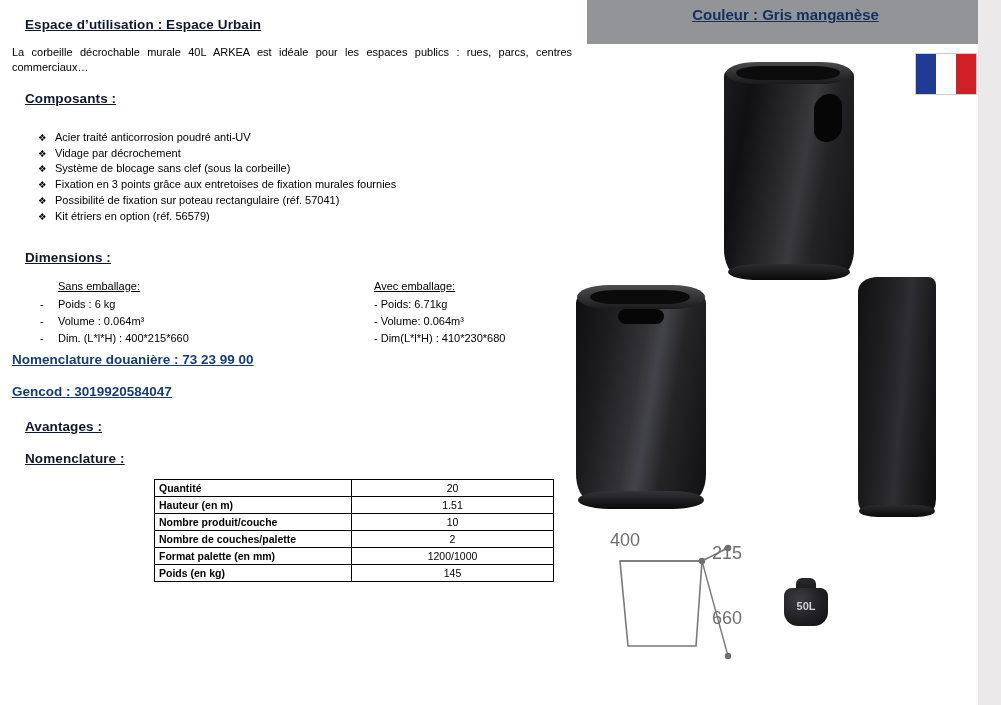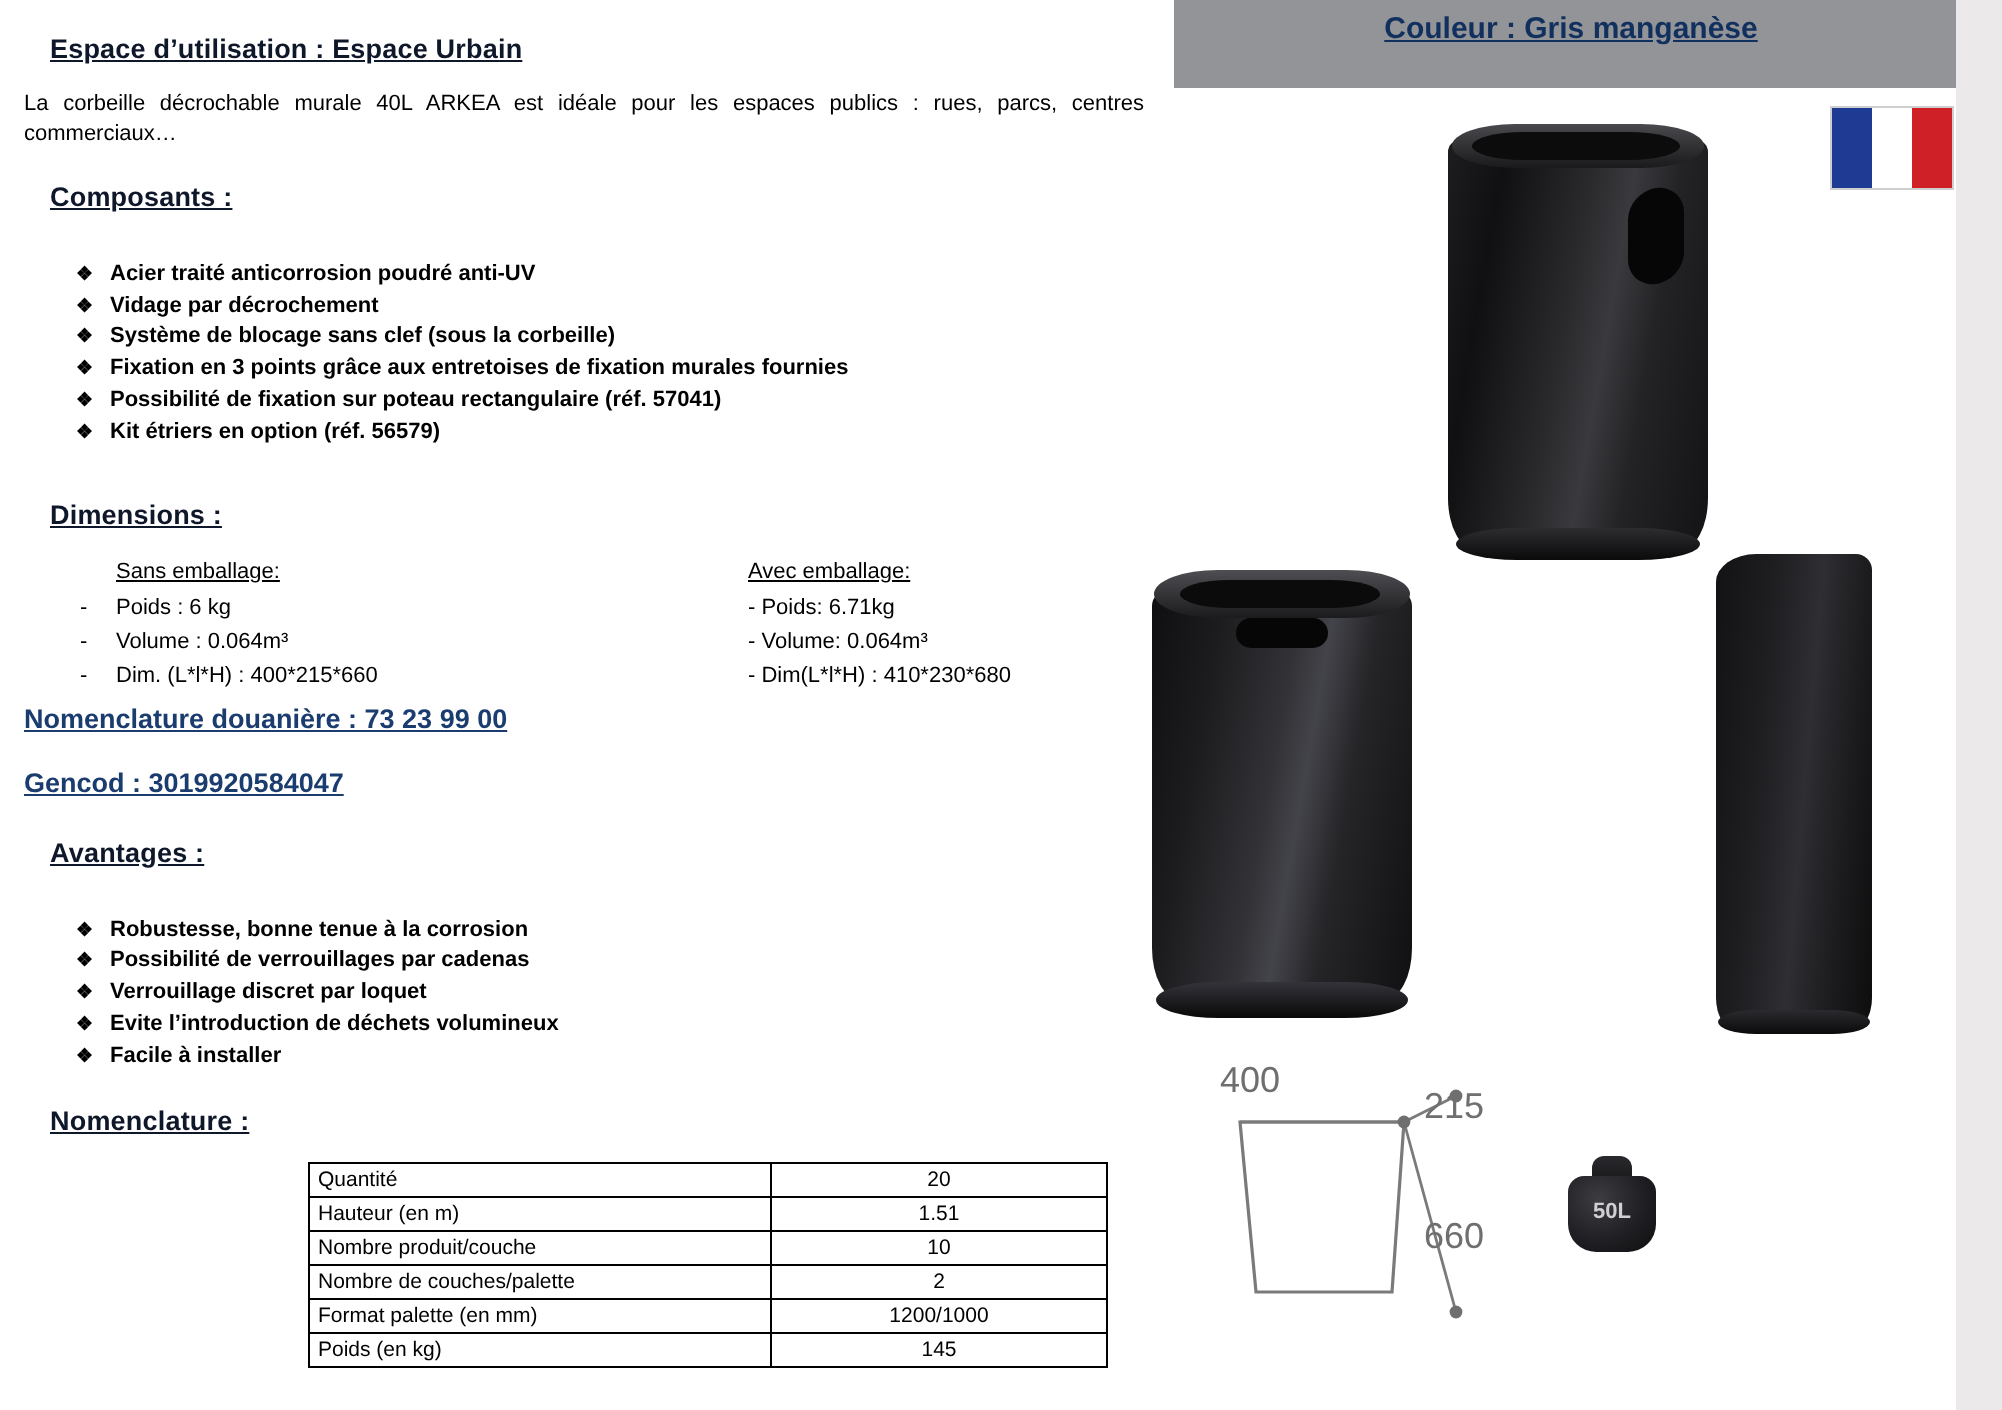--- a/index.html
+++ b/index.html
@@ -39,21 +39,20 @@
     margin: 7px 0 0 0;
     text-align: justify;
     color: #000;
     width: 560px;
   }
   .blk { margin-top: 16px; }
   ul.bullets {
     list-style: none;
     margin: 24px 0 0 0;
     padding: 0 0 0 26px;
-    font-weight: bold;
   }
   ul.bullets li {
     font-size: 11px;
     line-height: 15.2px;
     position: relative;
     padding-left: 17px;
     margin-bottom: 0.5px;
   }
   ul.bullets li:before {
     content: "\2756";
@@ -101,21 +100,21 @@
     border-collapse: collapse;
     width: 400px;
     font-size: 10.5px;
   }
   .pal-table td {
     border: 1px solid #000;
     padding: 1px 4px;
     height: 16px;
     line-height: 14px;
   }
-  .pal-table td.label { font-weight: normal; width: 231px; }
+  .pal-table td.label { font-weight: bold; width: 197px; }
   .pal-table td.value { text-align: center; }
 
   
   .right-col {
     position: absolute;
     left: 576px; top: 0;
     width: 425px; height: 705px;
     background: #fff;
   }
   .color-bar {
@@ -329,27 +328,20 @@
         </div>
       </div>
     </div>
 
     <h2 class="plain" style="margin-top:4px">Nomenclature douanière : 73 23 99 00</h2>
 
     <h2 class="plain" style="margin-top:17px">Gencod : 3019920584047</h2>
 
     <div class="blk" style="margin-top:20px">
       <h2 class="section">Avantages :</h2>
-      <ul class="bullets">
-        <li>Robustesse, bonne tenue à la corrosion</li>
-        <li>Possibilité de verrouillages par cadenas</li>
-        <li>Verrouillage discret par loquet</li>
-        <li>Evite l’introduction de déchets volumineux</li>
-        <li>Facile à installer</li>
-      </ul>
     </div>
 
     <div class="blk" style="margin-top:17px">
       <h2 class="section">Nomenclature :</h2>
       <table class="pal-table">
         <tbody>
             <tr>
           <td class="label">Quantité</td>
           <td class="value">20</td>
         </tr>

